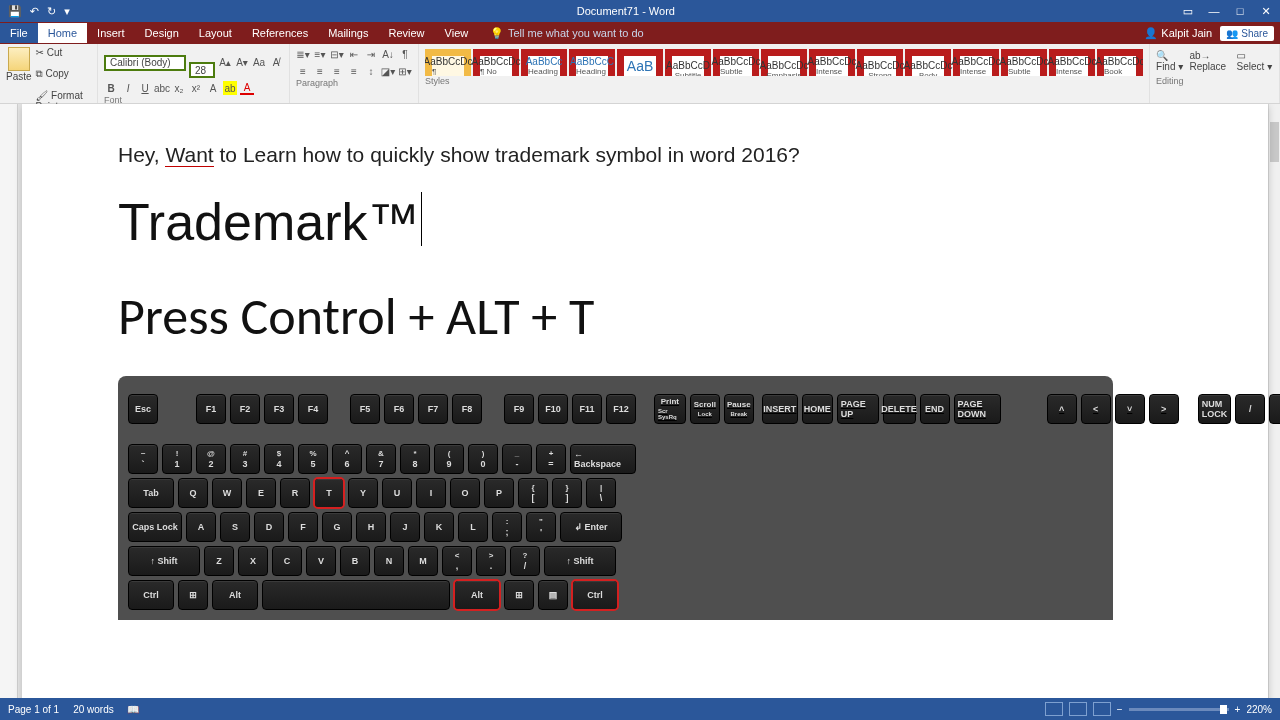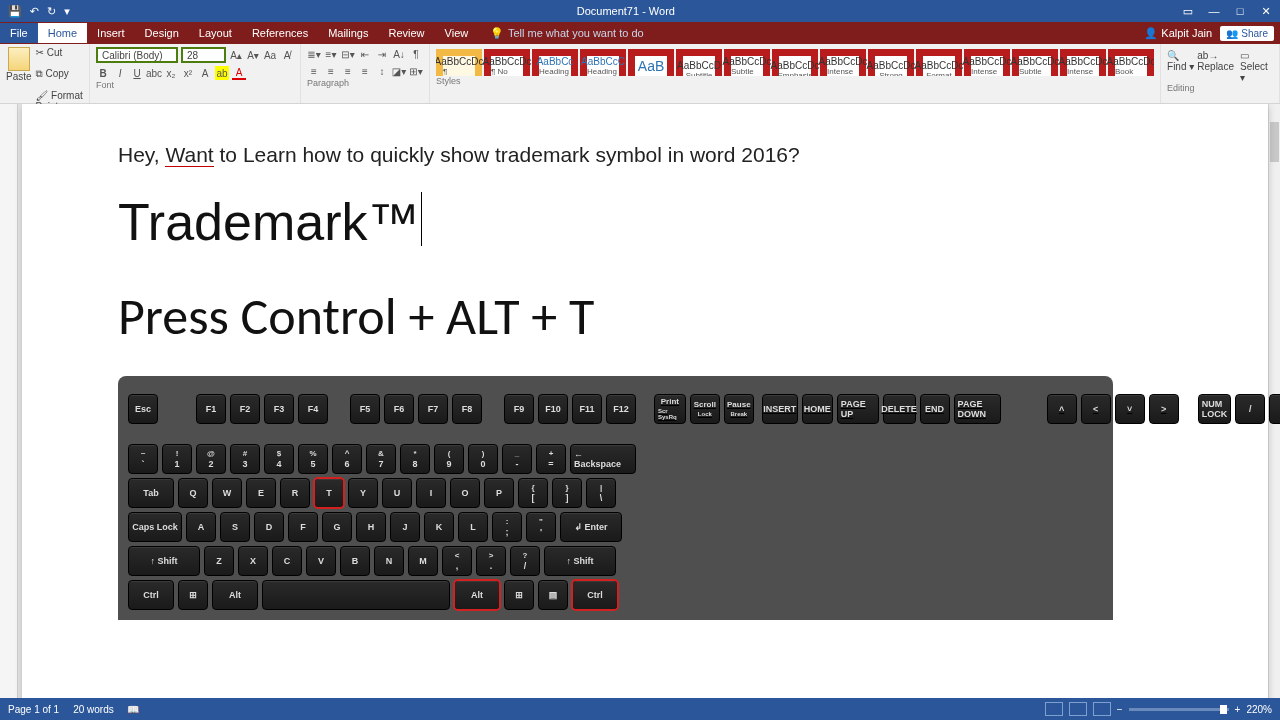--- a/index.html
+++ b/index.html
@@ -27,21 +27,21 @@
 .group { border-right: 1px solid #e1e1e1; padding: 3px 6px 0 6px; display: flex; flex-direction: column; justify-content: space-between; }
 .group-label { text-align: left; font-size: 9px; color: #777; padding-bottom: 17px; }
 .group-content { display: flex; gap: 4px; align-items: flex-start; }
 .clipboard .paste { display: flex; flex-direction: column; align-items: center; font-size: 10px; }
 .clipboard .paste .icon { width: 22px; height: 24px; background: linear-gradient(#fceec0,#f5d57a); border: 1px solid #c9a94e; }
 .clipboard .small-items { display: flex; flex-direction: column; gap: 10px; font-size: 10px; }
 .font-controls { display: flex; flex-direction: column; gap: 3px; }
 .font-row { display: flex; gap: 3px; align-items: center; }
 .font-combo { border: 2px solid #4d7c0f; background: #fff; padding: 1px 4px; font-size: 10px; height: 16px; display: flex; align-items: center; }
 .fc-font { width: 82px; }
-.fc-size { width: 45px; }
+.fc-size { width: 26px; margin-top: 15px; }
 .mini { width: 14px; height: 14px; display: inline-flex; align-items: center; justify-content: center; font-size: 10px; color: #555; }
 .para-controls { display: flex; flex-direction: column; gap: 3px; }
 .styles-gallery { display: flex; gap: 2px; padding-top: 2px; overflow: hidden; }
 .style-item { width: 46px; height: 42px; border: 7px solid #b91c1c; background: #fff; display: flex; flex-direction: column; align-items: center; justify-content: center; font-size: 8px; color: #555; }
 .style-item.selected { border-color: #f2ba45; background: #fff8e3; }
 .style-item .preview { font-size: 10px; color: #333; }
 .style-item .preview.blue { color: #2e74b5; }
 .style-item .preview.big { font-size: 14px; }
 .editing { display: flex; flex-direction: row; gap: 1px; font-size: 10px; padding-top: 3px; }
 
@@ -227,21 +227,21 @@
         <div class="style-item">
           <div class="preview">AaBbCcDc</div>
           <div>Intense E...</div>
         </div>
         <div class="style-item">
           <div class="preview">AaBbCcDc</div>
           <div>Strong</div>
         </div>
         <div class="style-item">
           <div class="preview">AaBbCcDc</div>
-          <div>Format</div>
+          <div>Body</div>
         </div>
         <div class="style-item">
           <div class="preview">AaBbCcDc</div>
           <div>Intense Q...</div>
         </div>
         <div class="style-item">
           <div class="preview">AaBbCcDc</div>
           <div>Subtle Ref...</div>
         </div>
         <div class="style-item">

